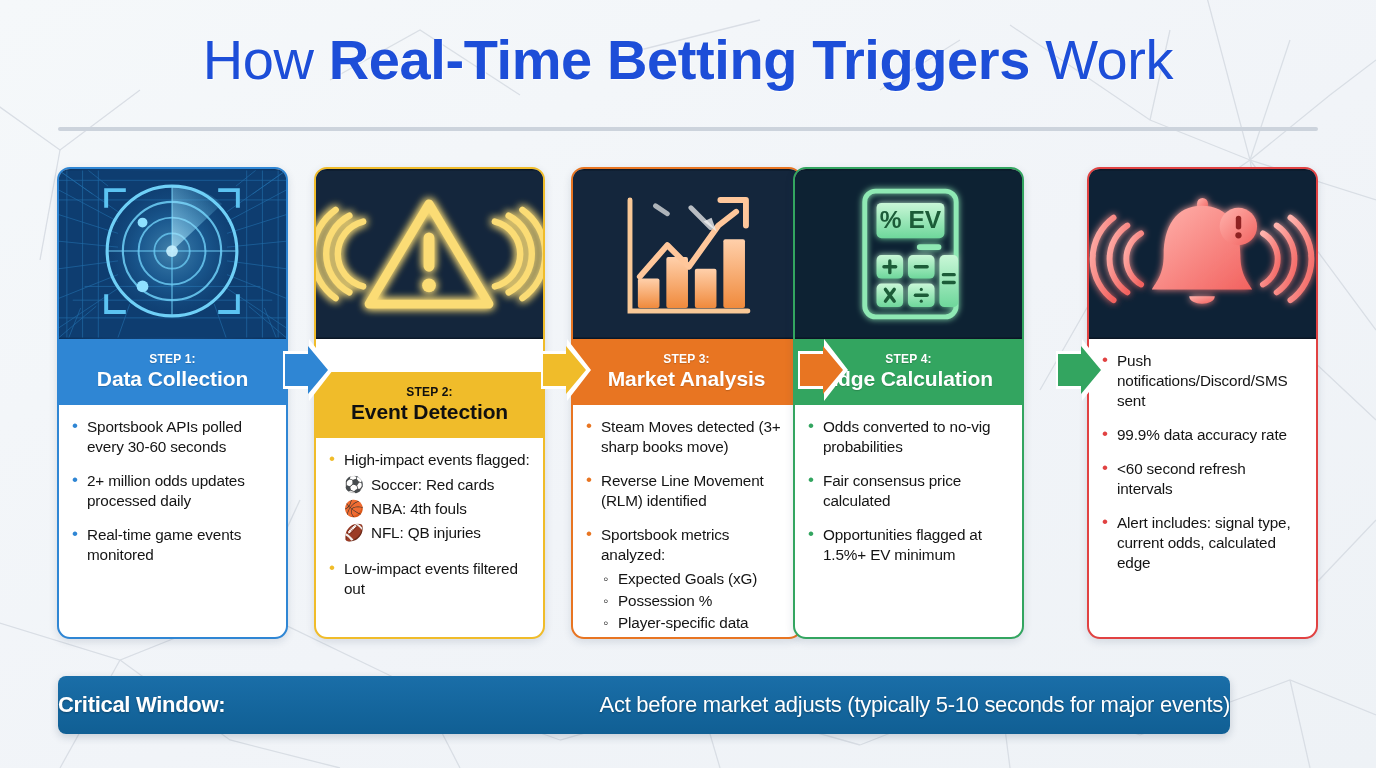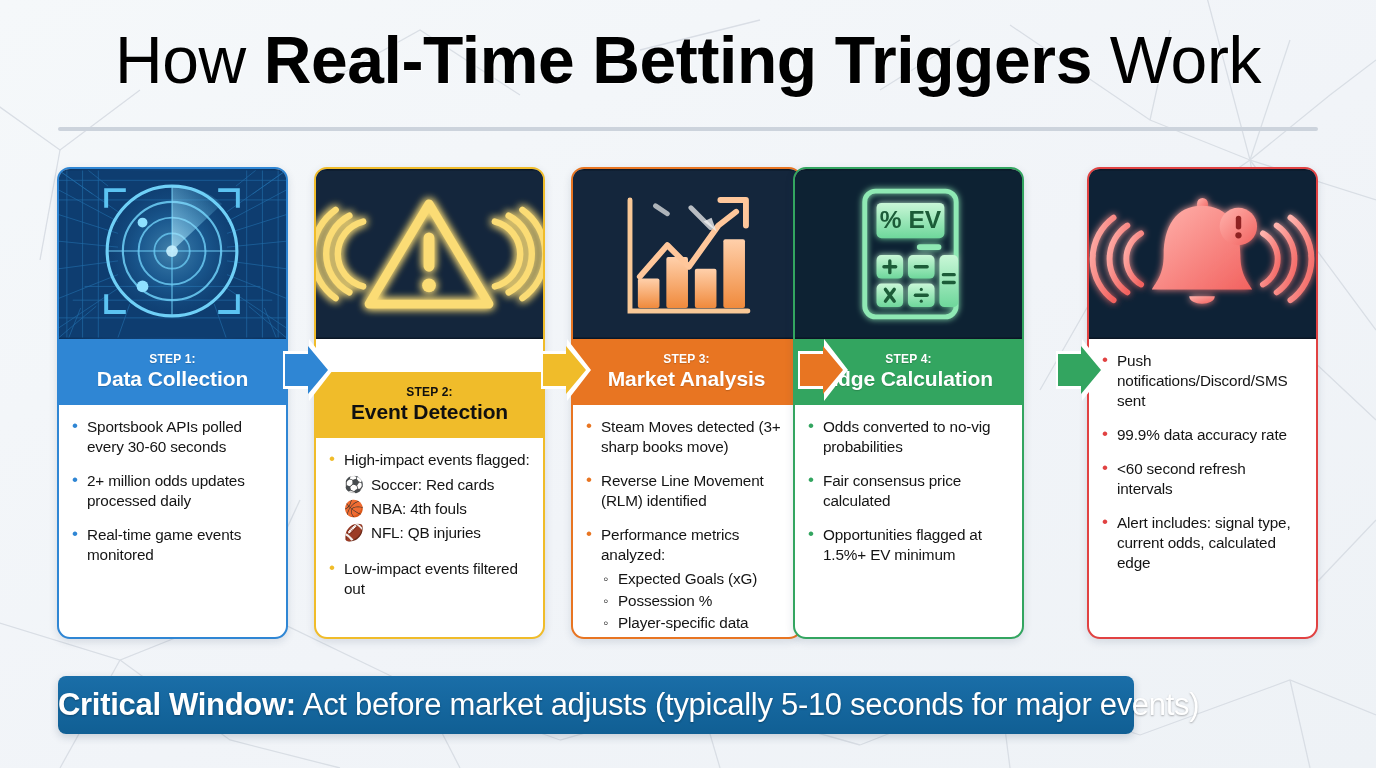--- a/index.html
+++ b/index.html
@@ -36,23 +36,23 @@
 
   
   .title-wrap {
     position: absolute;
     top: 26px;
     left: 0;
     width: 1376px;
     text-align: center;
   }
   .title {
-    font-size: 66px;
+    font-size: 56px;
     line-height: 68px;
-    color: #000000;
+    color: #1d4ed8;
     font-weight: 400;
     letter-spacing: -0.4px;
     white-space: nowrap;
     text-shadow: 1px 1px 1px rgba(255,255,255,0.85);
   }
   .title .bold { font-weight: 700; }
 
   .divider {
     position: absolute;
     top: 127px;
@@ -185,29 +185,29 @@
   .arrow.a1 { left: 226px; }
   .arrow.a2 { left: 484px; }
   .arrow.a3 { left: 741px; }
   .arrow.a4 { left: 999px; }
 
   
   .footer {
     position: absolute;
     left: 58px;
     top: 676px;
-    width: 1076px;
+    width: 1172px;
     height: 58px;
     background: linear-gradient(180deg, #1a6ea8 0%, #105f94 100%);
     border-radius: 8px;
     display: flex;
     align-items: center;
     justify-content: space-between;
     color: #ffffff;
-    font-size: 31px;
+    font-size: 22px;
     letter-spacing: -0.3px;
     white-space: nowrap;
     text-shadow: 0 1px 2px rgba(0,0,0,0.3);
     box-shadow: 0 3px 8px rgba(25,50,80,0.2);
   }
   .footer .bold { font-weight: 700; margin-right: 7px; }
 </style>
 </head>
 <body>
 
@@ -402,21 +402,21 @@
       </div>
       <div class="card-header">
         <span class="step-label">STEP 3:</span>
         <span class="step-name">Market Analysis</span>
       </div>
       <div class="card-body">
         <ul class="bullets">
           <li>Steam Moves detected (3+ sharp books move)</li>
           <li>Reverse Line Movement (RLM) identified</li>
           <li>
-            <span>Performance metrics analyzed:</span>
+            <span>Sportsbook metrics analyzed:</span>
             <ul class="sub">
               <li>Expected Goals (xG)</li>
               <li>Possession %</li>
               <li>Player-specific data</li>
             </ul>
           </li>
         </ul>
       </div>
     </div>
 

